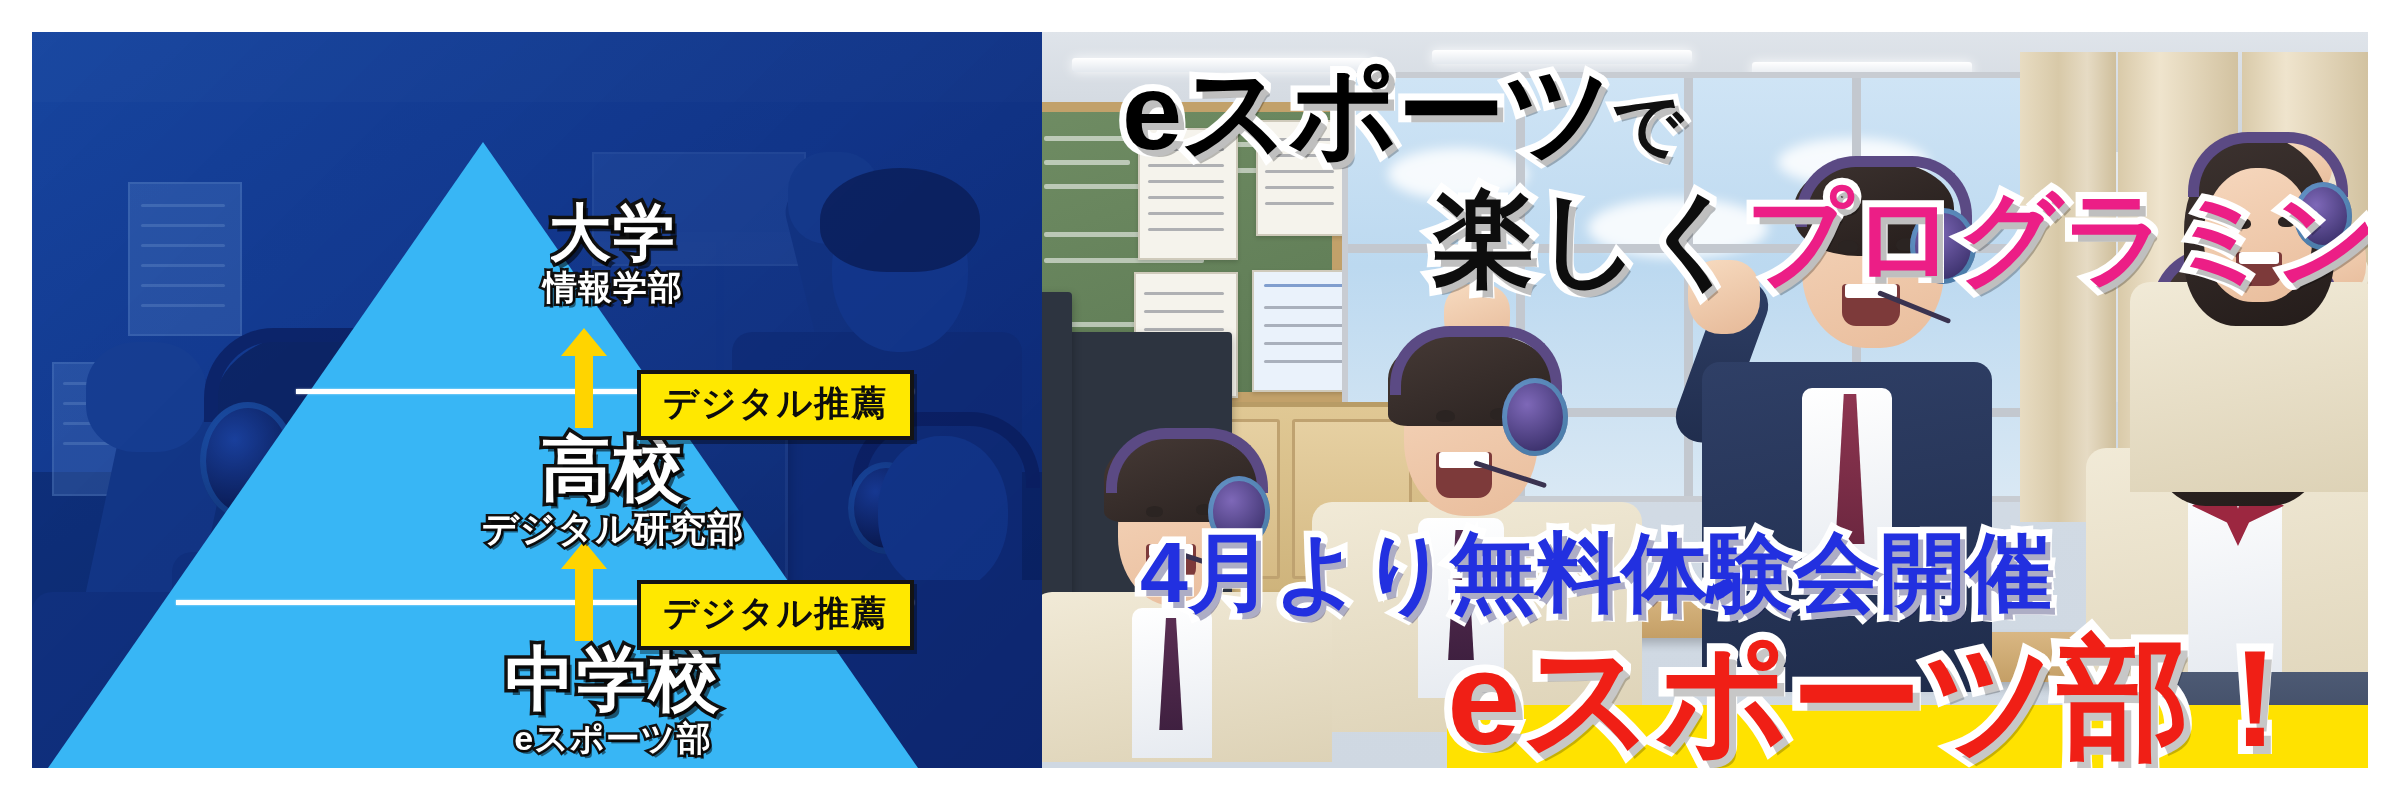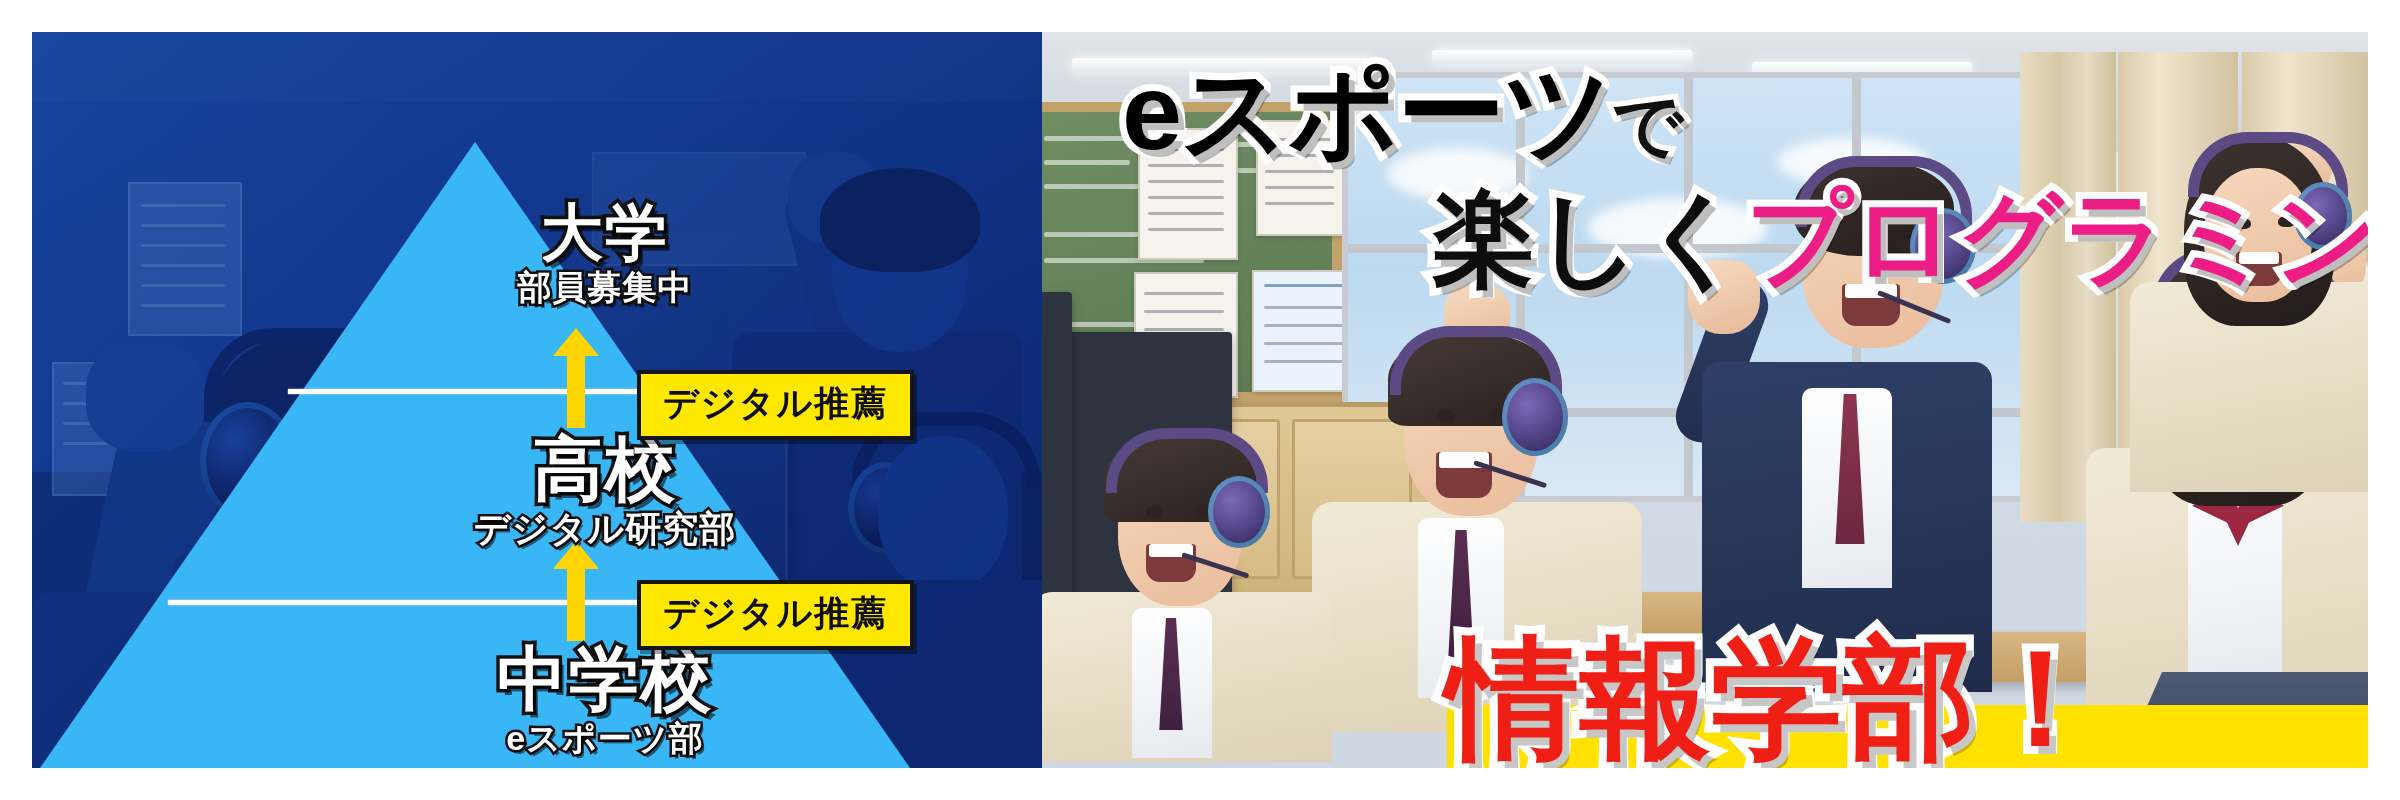--- a/index.html
+++ b/index.html
@@ -221,21 +221,21 @@
     position:absolute;background:rgba(190,215,245,.30);
     border:2px solid rgba(255,255,255,.22);
   }
   .left-poster i{
     position:absolute;left:10%;right:14%;height:3px;
     background:rgba(255,255,255,.32);border-radius:2px;display:block;
   }
 
   
   #pyramid {
-    position:absolute; left:8px; top:0; width:1130px; height:736px;
+    position:absolute; left:16px; top:0; width:1130px; height:736px;
     pointer-events:none;
   }
   .tri {
     position:absolute; left:0; top:110px; width:870px; height:626px;
     background:#38b6f5;
     clip-path:polygon(50% 0,100% 100%,0 100%);
   }
   .divider {
     position:absolute; height:5px; background:#ffffff;
     box-shadow:0 0 2px rgba(255,255,255,.8);
@@ -585,21 +585,21 @@
     <div class="tri"></div>
 
     <div class="divider" style="left:248px;top:357px;width:618px;"></div>
     <div class="divider" style="left:128px;top:568px;width:738px;"></div>
 
     <div class="arrow" style="left:527px;top:322px;height:74px;"></div>
     <div class="arrow" style="left:527px;top:535px;height:74px;"></div>
 
     <div class="lvl lvl-univ" style="top:168px;">
       <span class="big">大学</span>
-      <span class="sub">部員募集中</span>
+      <span class="sub">情報学部</span>
     </div>
 
     <div class="lvl lvl-high" style="top:400px;">
       <span class="big">高校</span>
       <span class="sub">デジタル研究部</span>
     </div>
 
     <div class="lvl lvl-jhs" style="top:610px;">
       <span class="big">中学校</span>
       <span class="sub">eスポーツ部</span>
@@ -611,17 +611,18 @@
 
 
   <div class="hl" id="hl-line1">
     <span class="pink">eスポーツ</span><span class="blk">で</span>
   </div>
 
   <div class="hl" id="hl-line2">
     <span class="blk">楽しく</span><span class="pink">プログラミング</span>
   </div>
 
+  <div class="hl" id="hl-line3">4月より無料体験会開催</div>
 
   <div id="yellow-band"></div>
-  <div class="hl" id="hl-line4">情報学部！</div>
+  <div class="hl" id="hl-line4">eスポーツ部！</div>
 
 </div>
 
 </body></html>

